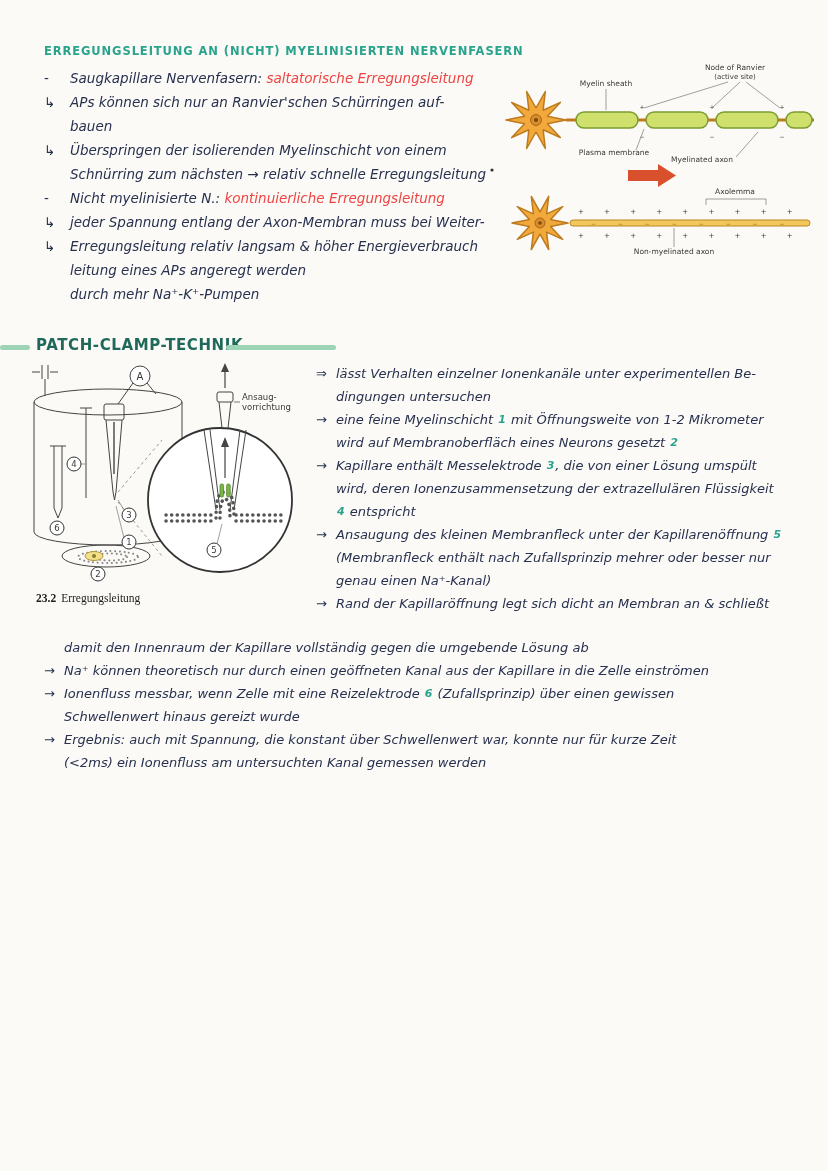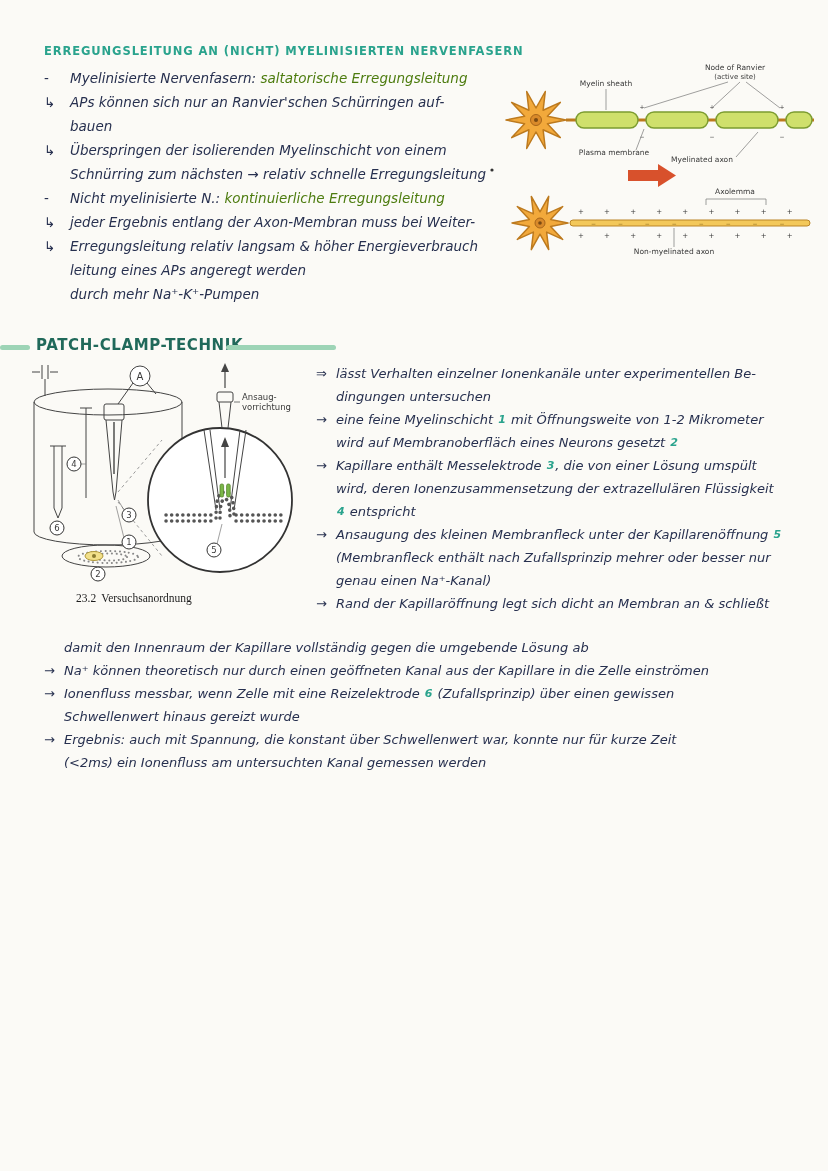--- a/index.html
+++ b/index.html
@@ -7,56 +7,56 @@
   body { background:#fbfaf6; font-family:"DejaVu Sans", sans-serif; overflow:hidden; }
   #page { position:relative; width:828px; height:1171px; background:#fbfaf6; }
 
   .h1 { position:absolute; left:44px; top:44px; font-size:11.5px; font-weight:bold;
         letter-spacing:0.9px; color:#2aa38d; }
 
   .hwblock { position:absolute; color:#27304f; font-style:italic; }
   .hwline { white-space:nowrap; }
   .s1 { left:44px; top:66px; width:470px; font-size:13.5px; line-height:24px; }
   .s1 .mk { display:inline-block; width:26px; font-style:normal; }
-  .green { color:#4d7c0f;text-align:right; }
+  .green { color:#ef4444;text-align:right; }
   .num { color:#2aa38d; font-weight:bold; font-size:11px; vertical-align:1px; padding:0 1px; }
 
   .h2wrap { position:absolute; left:0; top:334px; width:360px; height:24px; }
   .h2 { position:absolute; left:36px; top:2px; font-size:15px; font-weight:bold;
         letter-spacing:0.6px; color:#20695a; }
   .bar { position:absolute; top:11px; height:5px; background:#9dd4b6; border-radius:3px; }
   .bar-left { left:0; width:30px; }
   .bar-right { left:226px; width:110px; }
 
   .s2 { left:316px; top:362px; width:512px; font-size:13px; line-height:23px; }
   .s2 .mk, .s2f .mk { display:inline-block; width:20px; font-style:normal; }
   .s2f { left:44px; top:616px; width:784px; font-size:13px; line-height:23px;margin-top:20px; }
 
   .neuronfig { position:absolute; left:488px; top:58px; width:330px; height:205px; }
   .patchfig  { position:absolute; left:28px;  top:360px; width:290px; height:228px; }
   .figlabel { font-family:"DejaVu Sans", sans-serif; fill:#3a3a3a; }
   .fig-caption { position:absolute; left:36px; top:592px; font-family:"Liberation Serif", serif;
                  font-size:11.5px; color:#1c1c1c; }
-  .fig-caption .capnum { font-weight:normal; margin-right:5px;margin-left:40px; }
+  .fig-caption .capnum { font-weight:bold; margin-right:5px; }
 </style>
 </head>
 <body>
 
 <div id="page">
 
   <div class="h1">ERREGUNGSLEITUNG AN (NICHT) MYELINISIERTEN NERVENFASERN</div>
 
   <div class="hwblock s1">
-    <div class="hwline"><span class="mk">-</span><span>Myelinisierte Nervenfasern: </span><span class="green">saltatorische Erregungsleitung</span></div>
+    <div class="hwline"><span class="mk">-</span><span>Saugkapillare Nervenfasern: </span><span class="green">saltatorische Erregungsleitung</span></div>
     <div class="hwline"><span class="mk">↳</span><span>APs können sich nur an Ranvier'schen Schürringen auf-</span></div>
     <div class="hwline"><span class="mk"></span><span>bauen</span></div>
     <div class="hwline"><span class="mk">↳</span><span>Überspringen der isolierenden Myelinschicht von einem</span></div>
     <div class="hwline"><span class="mk"></span><span>Schnürring zum nächsten → relativ schnelle Erregungsleitung</span></div>
     <div class="hwline"><span class="mk">-</span><span>Nicht myelinisierte N.: </span><span class="green">kontinuierliche Erregungsleitung</span></div>
-    <div class="hwline"><span class="mk">↳</span><span>jeder Ergebnis entlang der Axon-Membran muss bei Weiter-</span></div>
+    <div class="hwline"><span class="mk">↳</span><span>jeder Spannung entlang der Axon-Membran muss bei Weiter-</span></div>
     <div class="hwline"><span class="mk">↳</span><span>Erregungsleitung relativ langsam &amp; höher Energieverbrauch</span></div>
     <div class="hwline"><span class="mk"></span><span>leitung eines APs angeregt werden</span></div>
     <div class="hwline"><span class="mk"></span><span>durch mehr Na⁺-K⁺-Pumpen</span></div>
   </div>
 
   <div class="neuronfig">
     <svg width="330" height="205" viewBox="0 0 330 205">
 
       <g>
         <line x1="78" y1="62" x2="326" y2="62" stroke="#bd7a1e" stroke-width="3"></line>
@@ -217,21 +217,21 @@
         </g>
         <g>
           <circle cx="29" cy="168" r="7" fill="#fff" stroke="#333"></circle>
           <text x="29" y="171" font-size="8.5" text-anchor="middle" fill="#222" class="figlabel">6</text>
         </g>
       </g>
     </svg>
   </div>
 
   <div class="fig-caption">
-    <span class="capnum">23.2</span><span>Versuchsanordnung</span>
+    <span class="capnum">23.2</span><span>Erregungsleitung</span>
   </div>
 
   <div class="hwblock s2">
     <div class="hwline"><span class="mk">⇒</span><span>lässt Verhalten einzelner Ionenkanäle unter experimentellen Be-</span></div>
     <div class="hwline"><span class="mk"></span><span>dingungen untersuchen</span></div>
     <div class="hwline"><span class="mk">→</span><span>eine feine Myelinschicht </span><span class="num">1</span><span> mit Öffnungsweite von 1-2 Mikrometer</span></div>
     <div class="hwline"><span class="mk"></span><span>wird auf Membranoberfläch eines Neurons gesetzt </span><span class="num">2</span></div>
     <div class="hwline"><span class="mk">→</span><span>Kapillare enthält Messelektrode </span><span class="num">3</span><span>, die von einer Lösung umspült</span></div>
     <div class="hwline"><span class="mk"></span><span>wird, deren Ionenzusammensetzung der extrazellulären Flüssigkeit</span></div>
     <div class="hwline"><span class="mk"></span><span class="num">4</span><span> entspricht</span></div>

